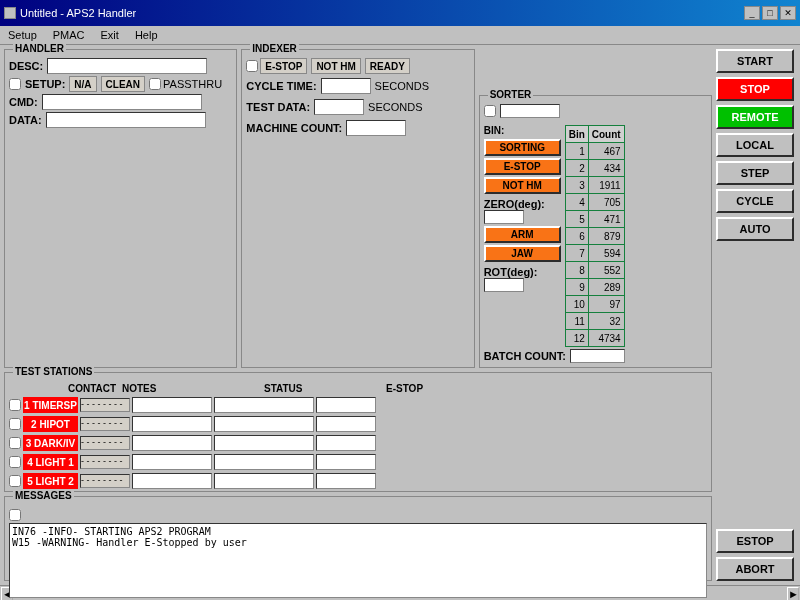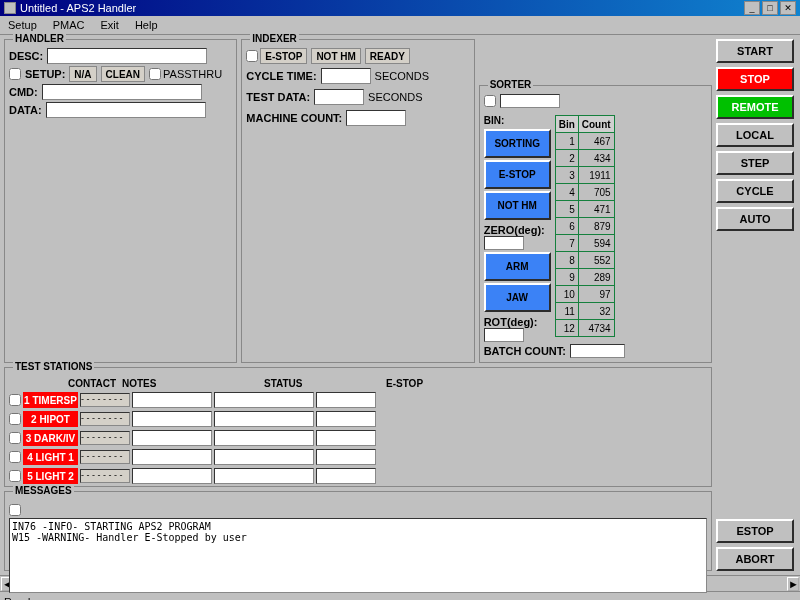--- a/index.html
+++ b/index.html
@@ -11,21 +11,21 @@
       height: 600px;
       overflow: hidden;
     }
     .title-bar {
       background: linear-gradient(to right, #000080, #1084d0);
       color: white;
       padding: 2px 4px;
       display: flex;
       align-items: center;
       justify-content: space-between;
-      height: 16px;
+      height: 26px;
       gap: 40px;
     }
     .title-bar-left {
       display: flex;
       align-items: center;
       gap: 4px;
     }
     .title-bar-icon {
       width: 12px; height: 12px;
       background: #c0c0c0;
@@ -185,29 +185,29 @@
       display: flex;
       flex-direction: column;
       gap: 2px;
     }
     .sorter-inner {
       display: flex;
       gap: 4px;
       padding-top: 4px;
     }
     .sorter-btn {
-      background: #3b82f6;
+      background: #f97316;
       border: 2px outset #fff;
       border-bottom-color: #808080;
       border-right-color: #808080;
-      padding: 7px 3px;
+      padding: 1px 3px;
       font-size: 10px;
       font-weight: bold;
       cursor: pointer;
-      width: 67px;
+      width: 77px;
       text-align: center;
     }
     .right-btn {
       background: #c0c0c0;
       border: 2px outset #fff;
       border-bottom-color: #808080;
       border-right-color: #808080;
       padding: 3px 2px;
       font-size: 11px;
       font-weight: bold;

